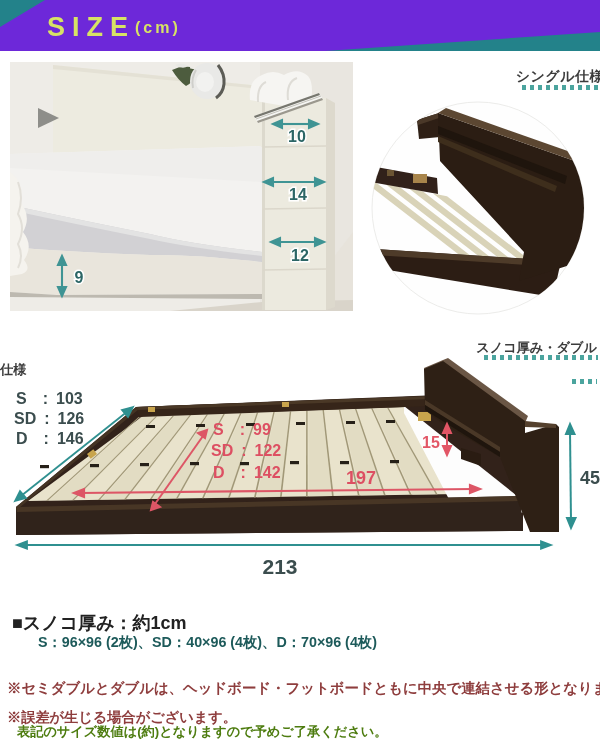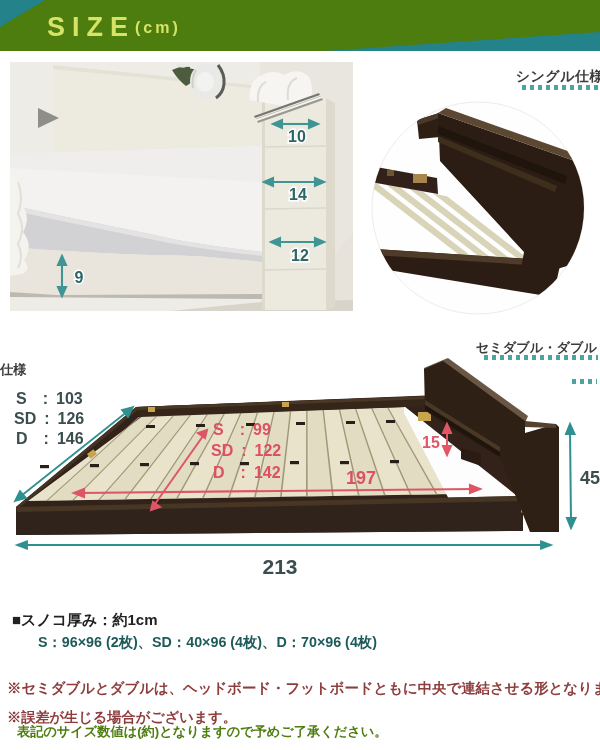--- a/index.html
+++ b/index.html
@@ -3,21 +3,21 @@
 <meta charset="utf-8">
 <style>
 html,body{margin:0;padding:0}
 body{width:600px;height:750px;position:relative;font-family:"Liberation Sans",sans-serif;background:#fff;overflow:hidden}
 .abs{position:absolute}
 .dots{height:5px;background-image:repeating-linear-gradient(90deg,#4ba49e 0 4px,transparent 4px 8px)}
 </style>
 </head>
 <body>
 
-<div class="abs" style="left:0;top:0;width:600px;height:51px;background:#4d7c0f">
+<div class="abs" style="left:0;top:0;width:600px;height:51px;background:#6d28d9">
 <svg width="600" height="51" style="position:absolute;left:0;top:0">
 
 <polygon points="0,0 45,0 0,27" fill="#23828a"></polygon>
 
 <polygon points="600,32 600,51 325,51" fill="#23828a"></polygon>
 </svg>
 
 <div class="abs" style="left:47px;top:12px;font-size:27px;font-weight:bold;color:#d7e365;letter-spacing:7px">SIZE<span style="font-size:16px;letter-spacing:3px;vertical-align:3px">(cm)</span></div>
 </div>
 
@@ -270,27 +270,27 @@
 
 <g stroke="#2f9090" stroke-width="1.8" fill="#2f9090">
 <line x1="24" y1="210" x2="545" y2="210"></line>
 <polygon points="17,210 27,206.2 27,213.8"></polygon>
 <polygon points="551,210 541,206.2 541,213.8"></polygon>
 </g>
 
 <text x="280" y="239" font-size="21" font-weight="bold" fill="#3b4d4e" text-anchor="middle">213</text>
 </svg>
 
-<div class="abs" style="left:0;top:339px;width:597px;text-align:right;font-size:13.2px;font-weight:bold;color:#3c3c3c">セミダブル・ダブル</div>
+<div class="abs" style="left:0;top:339px;width:597px;text-align:right;font-size:13.2px;font-weight:bold;color:#3c3c3c">スノコ厚み・ダブル</div>
 <div class="dots abs" style="left:484px;top:355px;width:114px"></div>
 
 <div class="abs" style="left:0;top:361px;width:596px;text-align:left;font-size:13.2px;font-weight:bold;color:#3c3c3c">仕様</div>
 <div class="dots abs" style="left:572px;top:379px;width:25px"></div>
 
-<div class="abs" style="left:12px;top:611px;font-size:15px;font-weight:bold;color:#222">■スノコ厚み：約1cm</div>
+<div class="abs" style="left:12px;top:611px;font-size:18px;font-weight:bold;color:#222">■スノコ厚み：約1cm</div>
 
 <div class="abs" style="left:38px;top:633px;font-size:14.3px;font-weight:bold;color:#1d5a5a">S：96×96 (2枚)、SD：40×96 (4枚)、D：70×96 (4枚)</div>
 
 <div class="abs" style="left:7px;top:679px;font-size:14.4px;font-weight:bold;color:#8e3d3d;white-space:nowrap">※セミダブルとダブルは、ヘッドボード・フットボードともに中央で連結させる形となります。</div>
 
 <div class="abs" style="left:7px;top:708px;font-size:14.2px;font-weight:bold;color:#8e3d3d;white-space:nowrap">※誤差が生じる場合がございます。</div>
 
 <div class="abs" style="left:17px;top:723px;font-size:13.2px;font-weight:bold;color:#4d7c0f;white-space:nowrap">表記のサイズ数値は(約)となりますので予めご了承ください。</div>
 
 </body></html>

